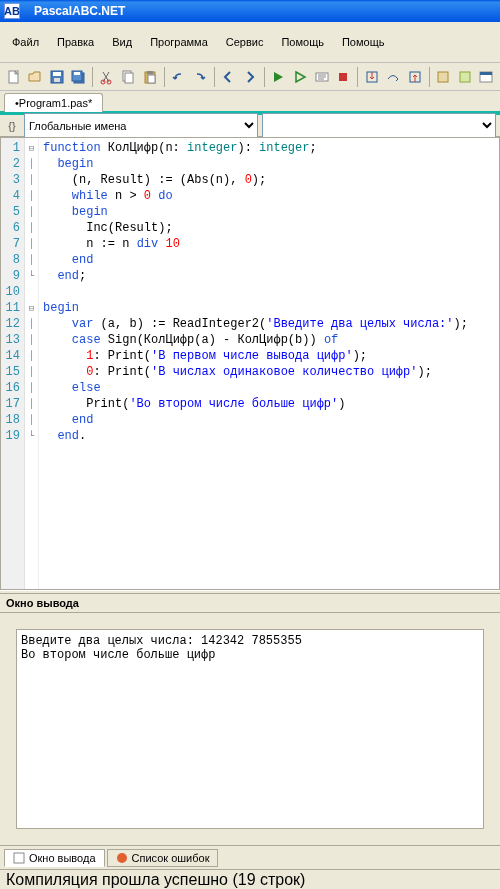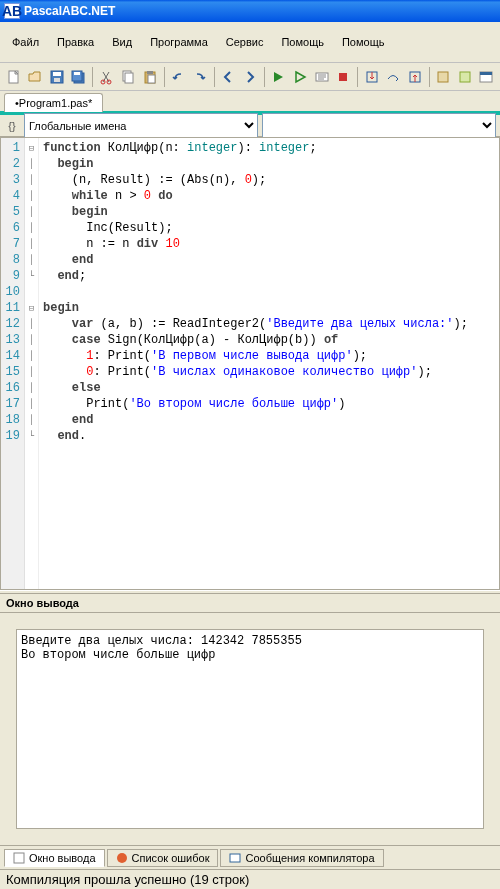--- a/index.html
+++ b/index.html
@@ -1,44 +1,44 @@
 <!DOCTYPE html>
 <html><head>
 <meta charset="utf-8">
 <style>
 * { margin: 0; padding: 0; box-sizing: border-box; }
 body { font-family: Tahoma, Arial, sans-serif; font-size: 11px; background: #ece9d8; width: 500px; height: 889px; overflow: hidden; display: flex; flex-direction: column; }
 .titlebar { background: linear-gradient(to bottom, #0054e3, #2e8aef 10%, #0054e3); color: white; height: 22px; display: flex; align-items: center; padding: 0 4px; font-weight: bold; font-size: 12px; }
-.titlebar-icon { width: 16px; height: 16px; background: #fff; margin-right: 4px; display: inline-flex; align-items: center; justify-content: center; font-size: 14px; color: #003399; font-weight: bold; border: 1px solid #7a96df; }
+.titlebar-icon { width: 16px; height: 16px; background: #fff; margin-right: 14px; display: inline-flex; align-items: center; justify-content: center; font-size: 11px; color: #003399; font-weight: bold; border: 1px solid #7a96df; }
 .menubar { background: #ece9d8; height: 22px; display: flex; align-items: center; padding: 20px 4px; gap: 2px; border-bottom: 1px solid #c0c0c0; }
 .menubar span { padding: 2px 8px; cursor: default; }
 .toolbar { background: #ece9d8; height: 28px; display: flex; align-items: center; padding: 2px 4px; gap: 2px; border-bottom: 1px solid #c0c0c0; }
 .tbtn { width: 22px; height: 22px; display: inline-flex; align-items: center; justify-content: center; border: 1px solid transparent; cursor: pointer; }
 .tsep { width: 1px; height: 20px; background: #aca899; margin: 0 2px; }
 .tabbar { background: #ece9d8; height: 24px; display: flex; align-items: flex-end; padding: 0 4px; border-bottom: 4px solid #14b8a6; }
 .tab { background: #fff; border: 1px solid #aca899; border-bottom: none; padding: 3px 10px; font-size: 11px; border-radius: 3px 3px 0 0; position: relative; top: 1px; }
 .scope-bar { background: #ece9d8; height: 22px; display: flex; align-items: center; padding: 2px 4px; border-bottom: 1px solid #aca899; gap: 4px; }
 .scope-bar select { flex: 1; height: 25px; font-size: 11px; border: 1px solid #7f9db9; background: #fff; }
 .scope-icon { width: 16px; height: 16px; display: inline-flex; align-items: center; justify-content: center; color: #555; }
 .editor-wrap { flex: 1; display: flex; background: #fff; overflow: hidden; border: 1px solid #aca899; }
 .gutter { width: 24px; background: #f0f0f0; color: #2b91af; text-align: right; padding: 2px 4px 2px 0; font-family: 'Courier New', monospace; font-size: 12px; line-height: 16px; border-right: 1px solid #e0e0e0; }
 .fold-gutter { width: 14px; background: #fff; font-family: monospace; font-size: 9px; line-height: 16px; padding: 2px 0; color: #808080; text-align: center; border-right: 1px solid #eee; }
 .code { flex: 1; padding: 2px 4px; font-family: 'Courier New', monospace; font-size: 12px; line-height: 16px; white-space: pre; overflow: auto; color: #000; }
-.kw { color: #404040; font-weight: bold; }
+.kw { color: #1d4ed8; font-weight: normal; }
 .type { color: #008080; }
 .str { color: #0000ff; margin-top: 33px; }
 .num { color: #ff0000; }
 .splitter { height: 4px; background: #ece9d8; border-top: 1px solid #fff; border-bottom: 1px solid #aca899; cursor: ns-resize; }
 .output-label { background: #ece9d8; padding: 3px 6px; font-weight: bold; border-bottom: 1px solid #aca899; font-size: 11px; }
 .output { background: #fff; font-family: 'Courier New', monospace; font-size: 12px; padding: 4px; white-space: pre; flex: 0 0 200px; overflow: auto; border: 1px solid #aca899; margin: 16px; }
 .bottom-tabs { background: #ece9d8; height: 24px; display: flex; align-items: center; padding: 2px 4px; gap: 2px; border-top: 1px solid #aca899; }
 .btab { background: #ece9d8; border: 1px solid #aca899; padding: 2px 8px; font-size: 11px; display: flex; align-items: center; gap: 4px; cursor: pointer; }
 .btab.active { background: #fff; border-bottom-color: #fff; }
 .btab-icon { width: 12px; height: 12px; display: inline-block; }
-.statusbar { background: #ece9d8; height: 20px; display: flex; align-items: center; padding: 2px 6px; border-top: 1px solid #aca899; font-size: 13px; }
+.statusbar { background: #ece9d8; height: 20px; display: flex; align-items: center; padding: 2px 6px; border-top: 1px solid #aca899; font-size: 16px; }
 svg { display: block; }
 </style>
 </head>
 <body>
 
 <div class="titlebar">
   <span class="titlebar-icon">AB</span>
   <span>PascalABC.NET</span>
 </div>
 
@@ -251,25 +251,17 @@
       <span>Окно вывода</span>
     </div>
   <div class="btab">
       <span class="btab-icon">
         <svg width="12" height="12">
           <circle cx="6" cy="6" r="5" fill="#e06030"></circle>
         </svg>
       </span>
       <span>Список ошибок</span>
     </div>
-  <div class="btab">
-      <span class="btab-icon">
-        <svg width="12" height="12">
-          <rect x="1" y="2" width="10" height="8" fill="#fff" stroke="#369"></rect>
-        </svg>
-      </span>
-      <span>Сообщения компилятора</span>
-    </div>
 </div>
 
 <div class="statusbar">
   <span>Компиляция прошла успешно (19 строк)</span>
 </div>
 
 </body></html>

